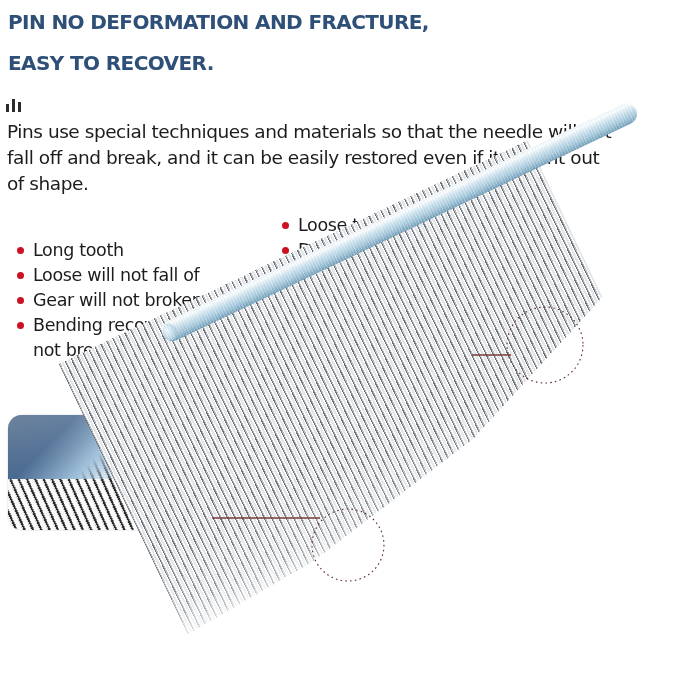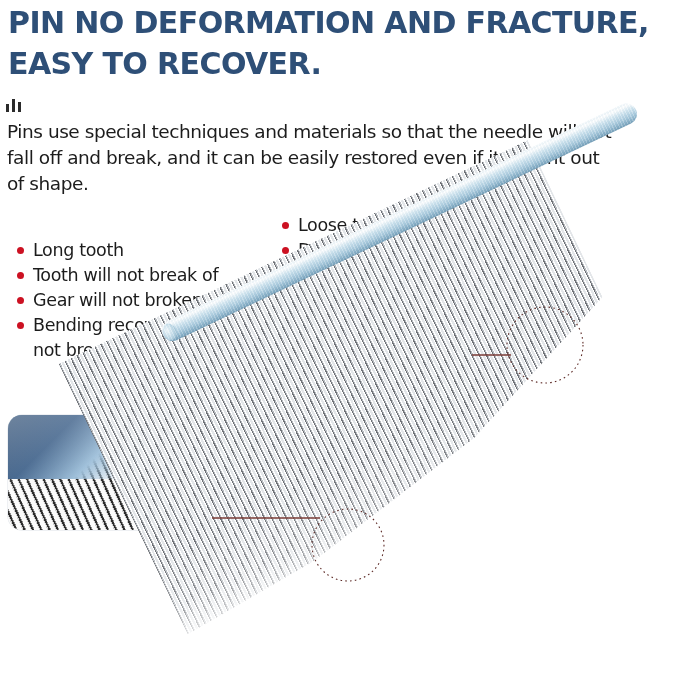--- a/index.html
+++ b/index.html
@@ -18,21 +18,21 @@
 
   
   #headline {
     position: absolute;
     left: 8px;
     top: 2px;
     width: 668px;
     color: #2e4f77;
     font-family: "DejaVu Sans", sans-serif;
     font-weight: bold;
-    font-size: 30px;
+    font-size: 20px;
     line-height: 41px;
     letter-spacing: -0.6px;
     white-space: pre-line;
   }
 
   
   #chart-glyph {
     position: absolute;
     left: 6px;
     top: 95px;
@@ -236,21 +236,21 @@
 <div id="chart-glyph">
   <i></i>
   <i></i>
   <i></i>
 </div>
 
 <div id="intro-paragraph">Pins use special techniques and materials so that  the needle will not fall off and break, and it can be  easily restored even if it is bent out of shape.</div>
 
 <ul id="list-left" class="feature-list">
   <li>Long tooth</li>
-  <li>Tooth  will not break of</li>
+  <li>Loose  will not fall of</li>
   <li>Gear will not broken</li>
   <li>Bending recovery will
    not break</li>
 </ul>
 
 <ul id="list-right" class="feature-list">
   <li>Loose tooth</li>
   <li>Dense tooth</li>
 </ul>
 

